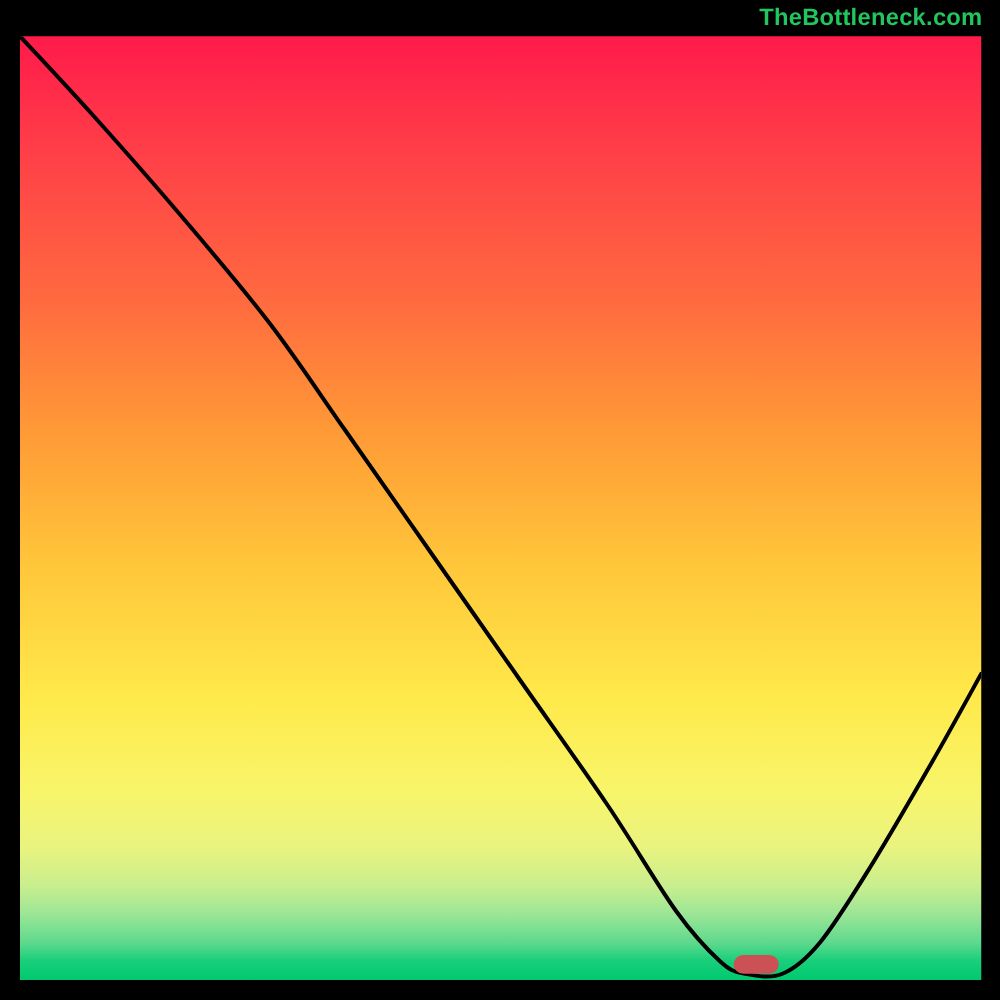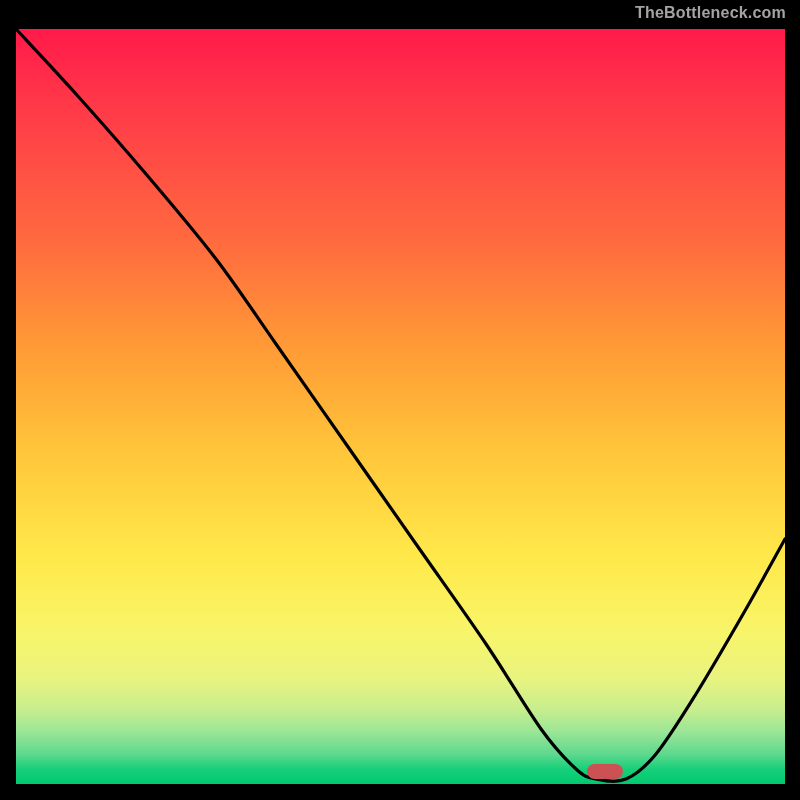--- a/index.html
+++ b/index.html
@@ -39,23 +39,23 @@
       #9ce696 93%,
       #5fd98e 96%,
       #18cf7a 98%,
       #00c96f 100%
     );
   }
   .watermark {
     position: absolute;
     right: 14px;
     top: 4px;
-    font-size: 16px;
+    font-size: 19px;
     font-weight: 600;
-    color: #a3a3a3;
+    color: #22c55e;
     letter-spacing: 0.2px;
     user-select: none;
   }
   svg.curve {
     position: absolute;
     left: 16px;
     top: 29px;
     width: 769px;
     height: 755px;
   }

